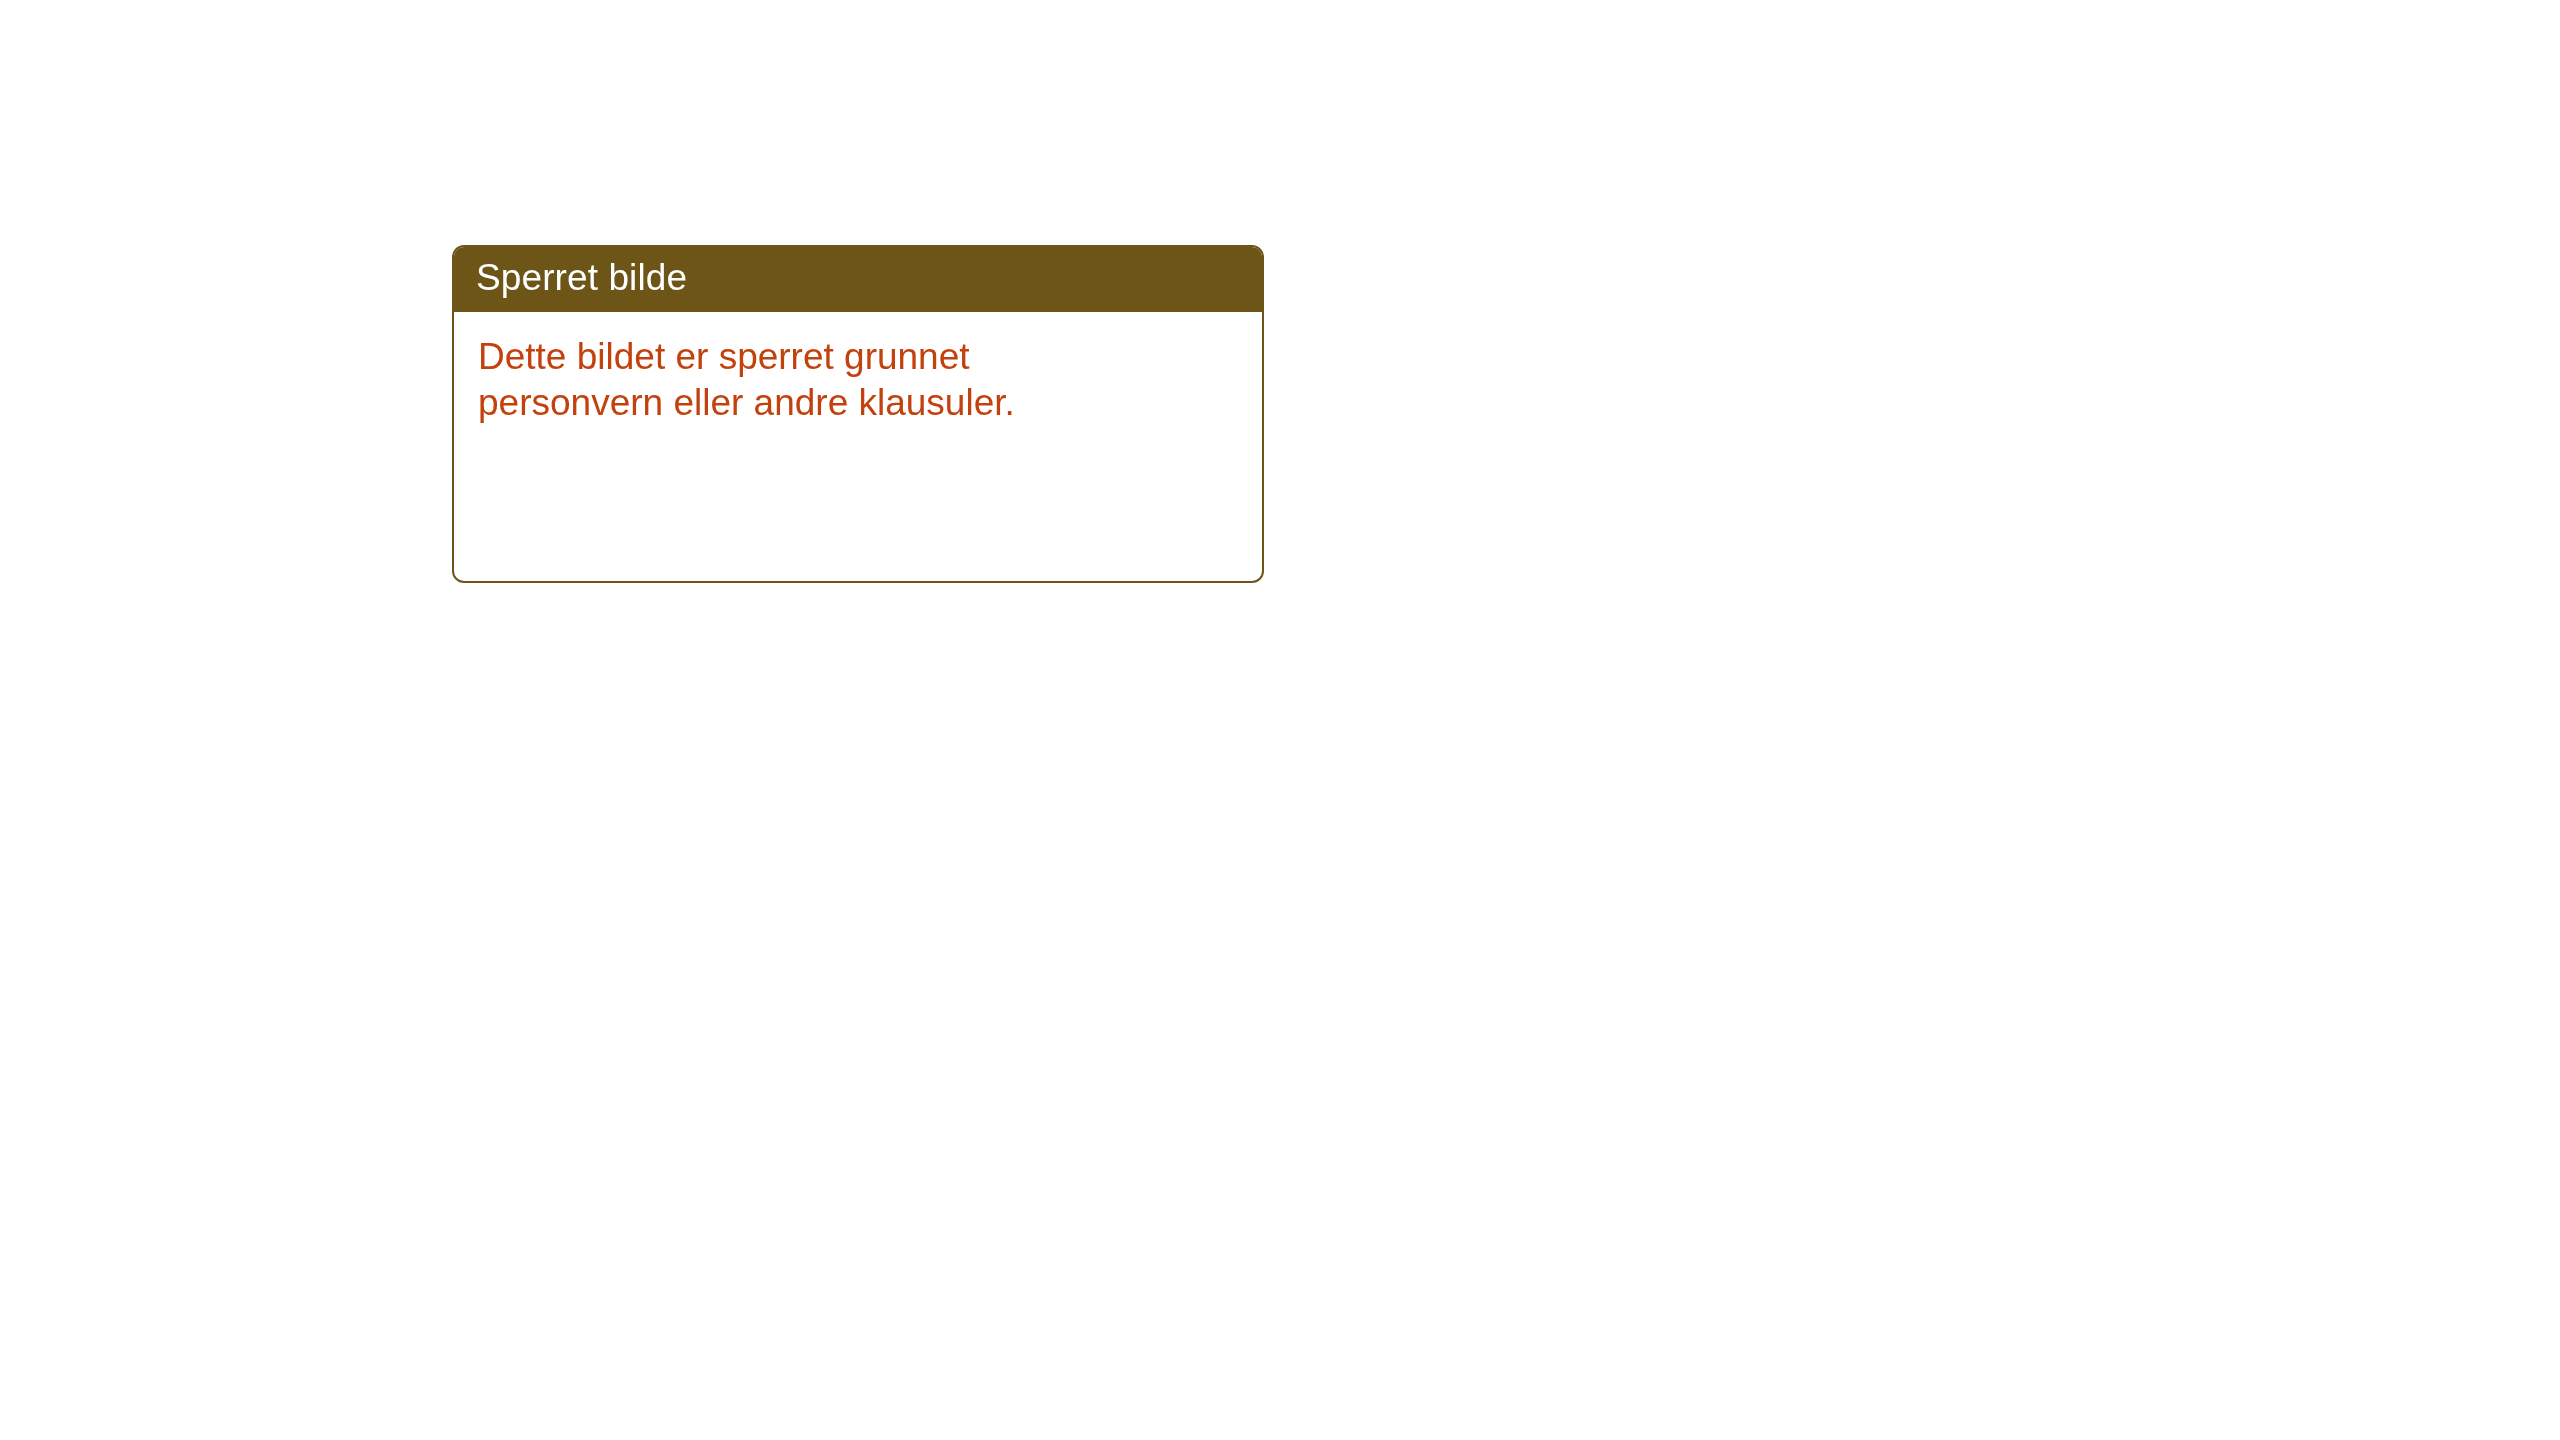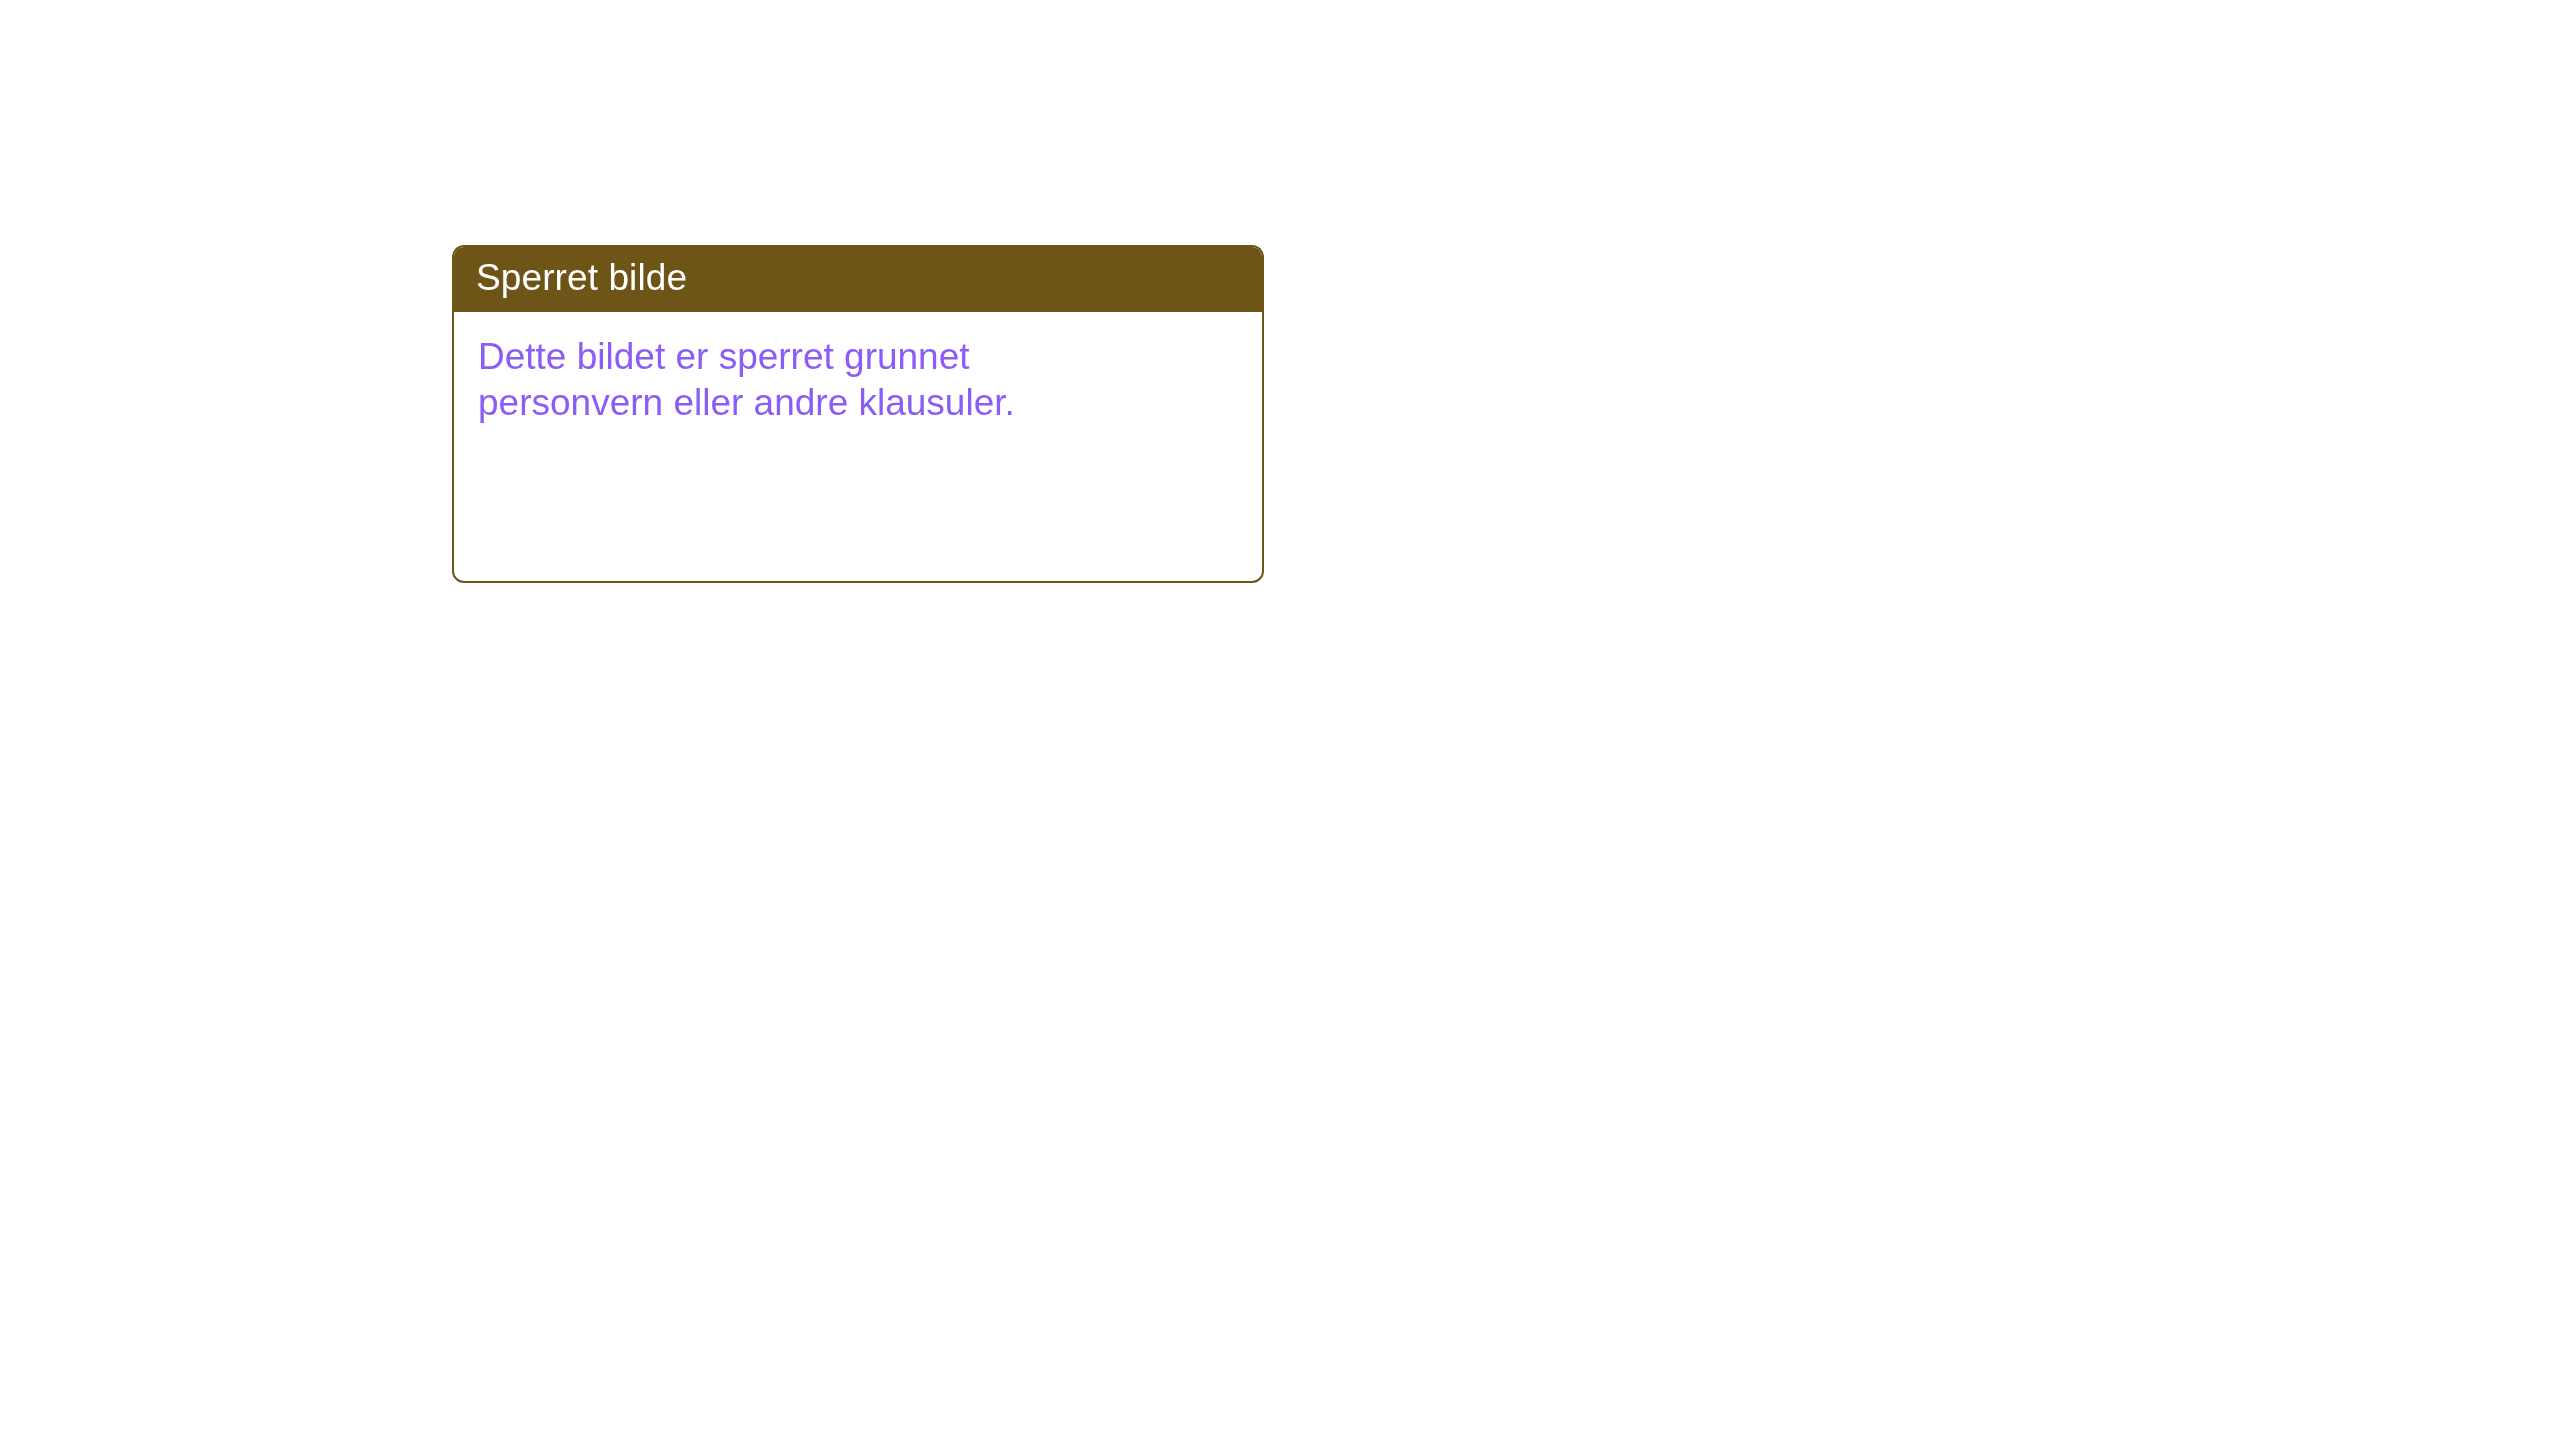--- a/index.html
+++ b/index.html
@@ -34,21 +34,21 @@
     color: #ffffff;
     font-size: 37px;
     line-height: 1.05;
     padding: 12px 0 14px 22px;
     letter-spacing: 0.1px;
     white-space: nowrap;
   }
   .notice-card .card-body {
     box-sizing: border-box;
     padding: 22px 24px 0 24px;
-    color: #8b5cf6;
+    color: #c2410c;
     font-size: 37px;
     line-height: 1.25;
   }
   .notice-card .card-body p {
     margin: 0;
     white-space: pre-line;
   }
 
   
   #card-blocked-no {

